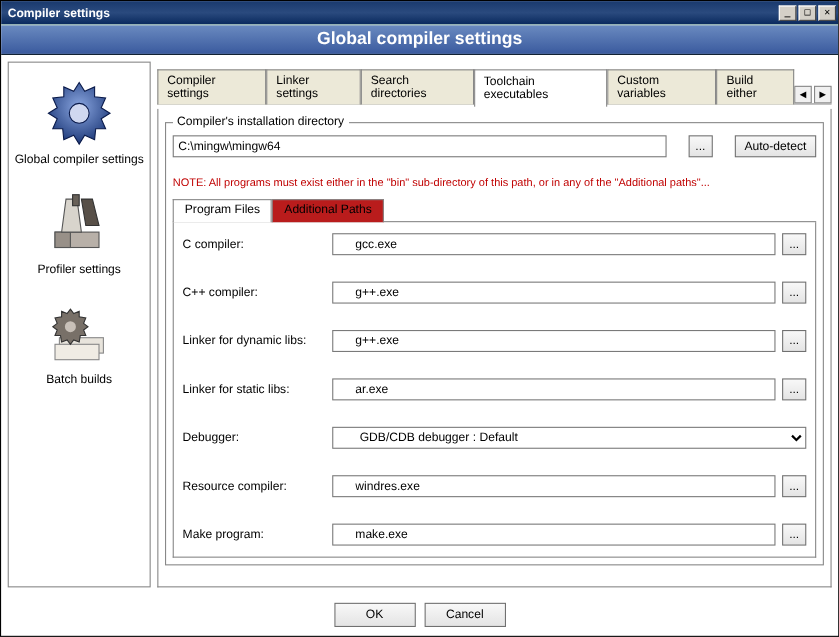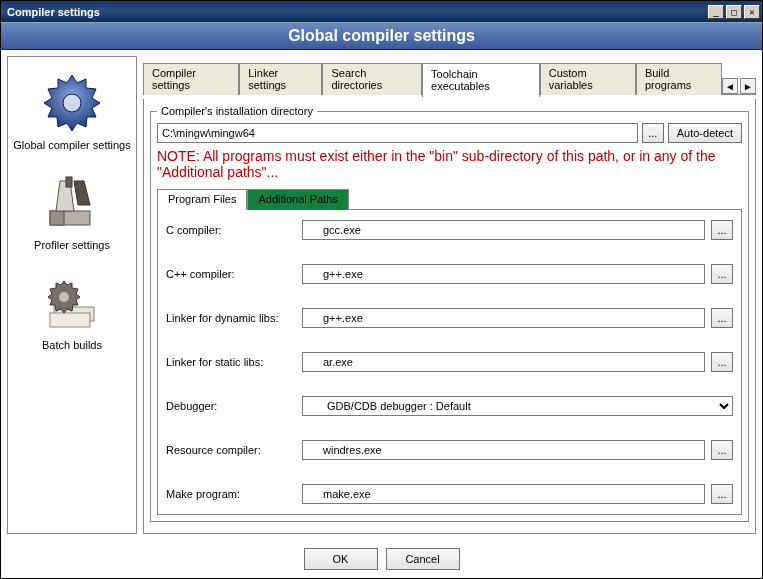--- a/index.html
+++ b/index.html
@@ -41,29 +41,29 @@
 .tabstrip { display: flex; align-items: flex-end; border-bottom: 1px solid #888; position: relative; margin-top: 4px; }
 .tab { padding: 3px 8px 4px 8px; border: 1px solid #888; border-bottom: none; background: #ece9d8; cursor: pointer; position: relative; top: 1px; margin-right: 0px; }
 .tab.active { background: #fff; z-index: 2; padding-top: 4px; padding-bottom: 5px; top: 3px; }
 .tabstrip .scrollers { margin-left: auto; display: flex; gap: 2px; }
 .scroller { width: 16px; height: 16px; border: 1px solid #888; background: #f0f0f0; display: flex; align-items: center; justify-content: center; font-size: 10px; cursor: pointer; }
 
 
 .inner { border: 1px solid #888; border-top: none; padding: 6px; background: #fff; flex: 1; overflow: hidden; }
 
 
-.installrow { display: flex; gap: 4px; align-items: center; }
+.installrow { display: flex; gap: 20px; align-items: center; }
 .installrow input[type=text] { flex: 1; height: 20px; border: 1px solid #7a7a7a; padding: 2px 4px; }
 .dotbtn { width: 22px; height: 20px; border: 1px solid #707070; background: linear-gradient(#f8f8f8,#e4e4e4); cursor: pointer; }
 .autobtn { height: 20px; padding: 0 8px; border: 1px solid #707070; background: linear-gradient(#f8f8f8,#e4e4e4); cursor: pointer; }
-.note { color: #c00000; margin-top: 5px; font-size: 14px; }
+.note { color: #c00000; margin-top: 18px; font-size: 10px; }
 
 
 .subtabs { display: flex; border-bottom: 1px solid #888; margin-top: 8px; text-align: center; }
-.subtab { padding: 3px 10px 4px 10px; border: 1px solid #888; border-bottom: none; background: #15803d; cursor: pointer; position: relative; top: 1px; }
+.subtab { padding: 3px 10px 4px 10px; border: 1px solid #888; border-bottom: none; background: #b91c1c; cursor: pointer; position: relative; top: 1px; }
 .subtab.active { background: #fff; padding-bottom: 5px; z-index: 2; }
 
 
 .formarea { border: 1px solid #888; border-top: none; padding: 10px 8px; }
 .formrow { display: flex; align-items: center; gap: 6px; margin-bottom: 24px; }
 .formrow:last-child { margin-bottom: 0; }
 .formrow .fl { width: 130px; }
 .formrow input[type=text], .formrow select { flex: 1; height: 20px; border: 1px solid #7a7a7a; padding: 2px 20px; background: #fff; }
 .formrow .dotbtn2 { width: 22px; height: 20px; border: 1px solid #707070; background: linear-gradient(#f8f8f8,#e4e4e4); cursor: pointer; }
 
@@ -129,21 +129,21 @@
 
   <div class="mainpanel">
 
 
     <div class="tabstrip">
       <div class="tab">Compiler settings</div>
       <div class="tab">Linker settings</div>
       <div class="tab">Search directories</div>
       <div class="tab active">Toolchain executables</div>
       <div class="tab">Custom variables</div>
-      <div class="tab">Build programs</div>
+      <div class="tab">Build either</div>
       <div class="scrollers">
         <div class="scroller">◄</div>
         <div class="scroller">►</div>
       </div>
     </div>
 
     <div class="inner">
 
       <fieldset>
         <legend>Compiler's installation directory</legend>

